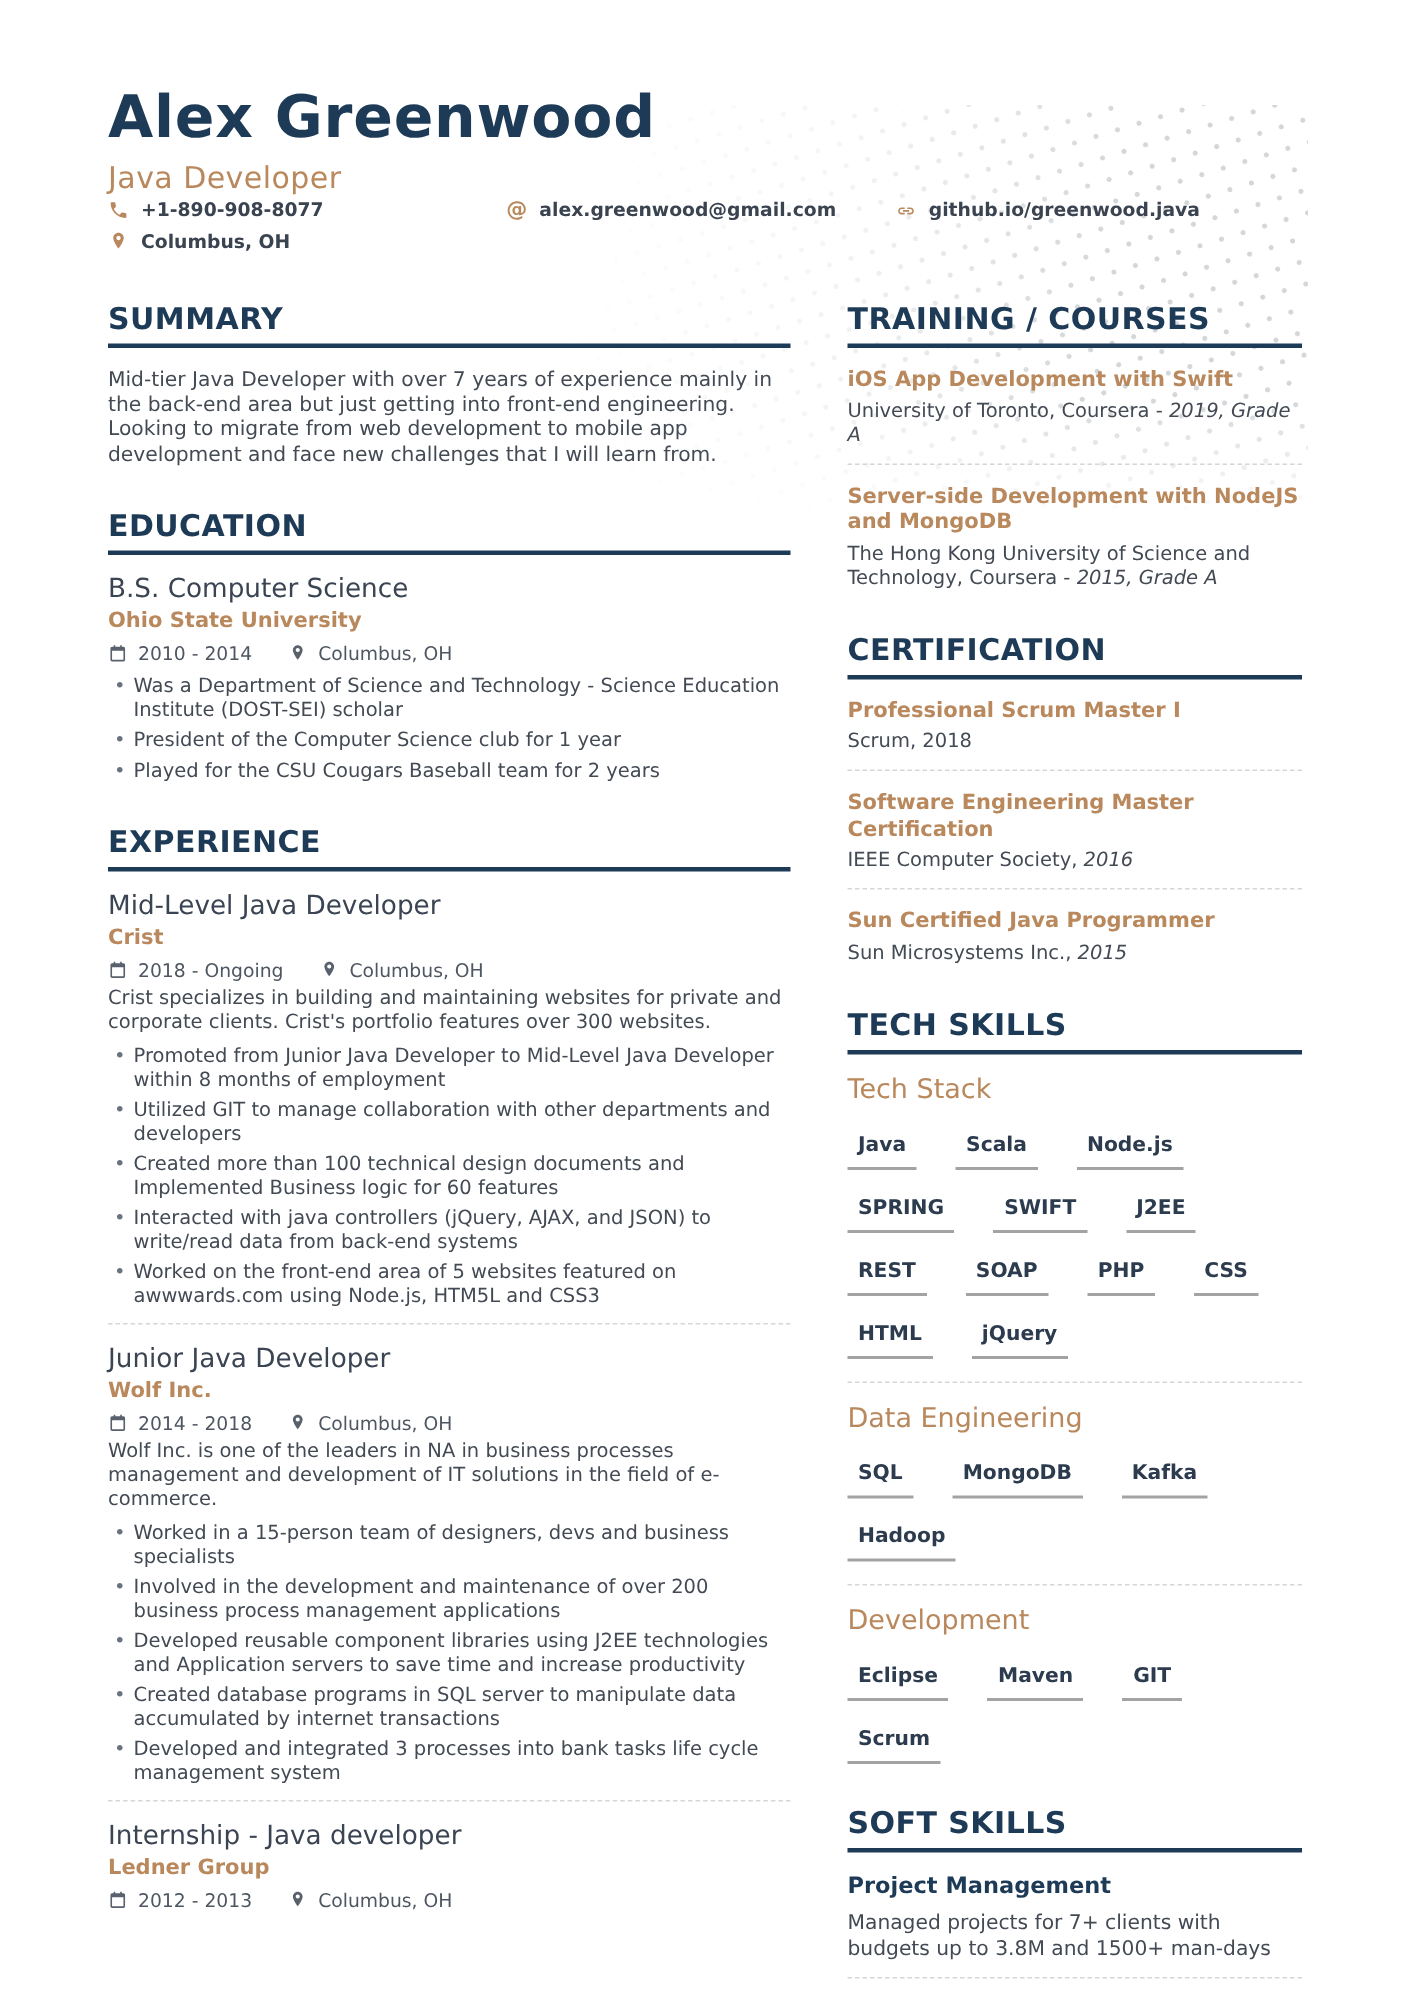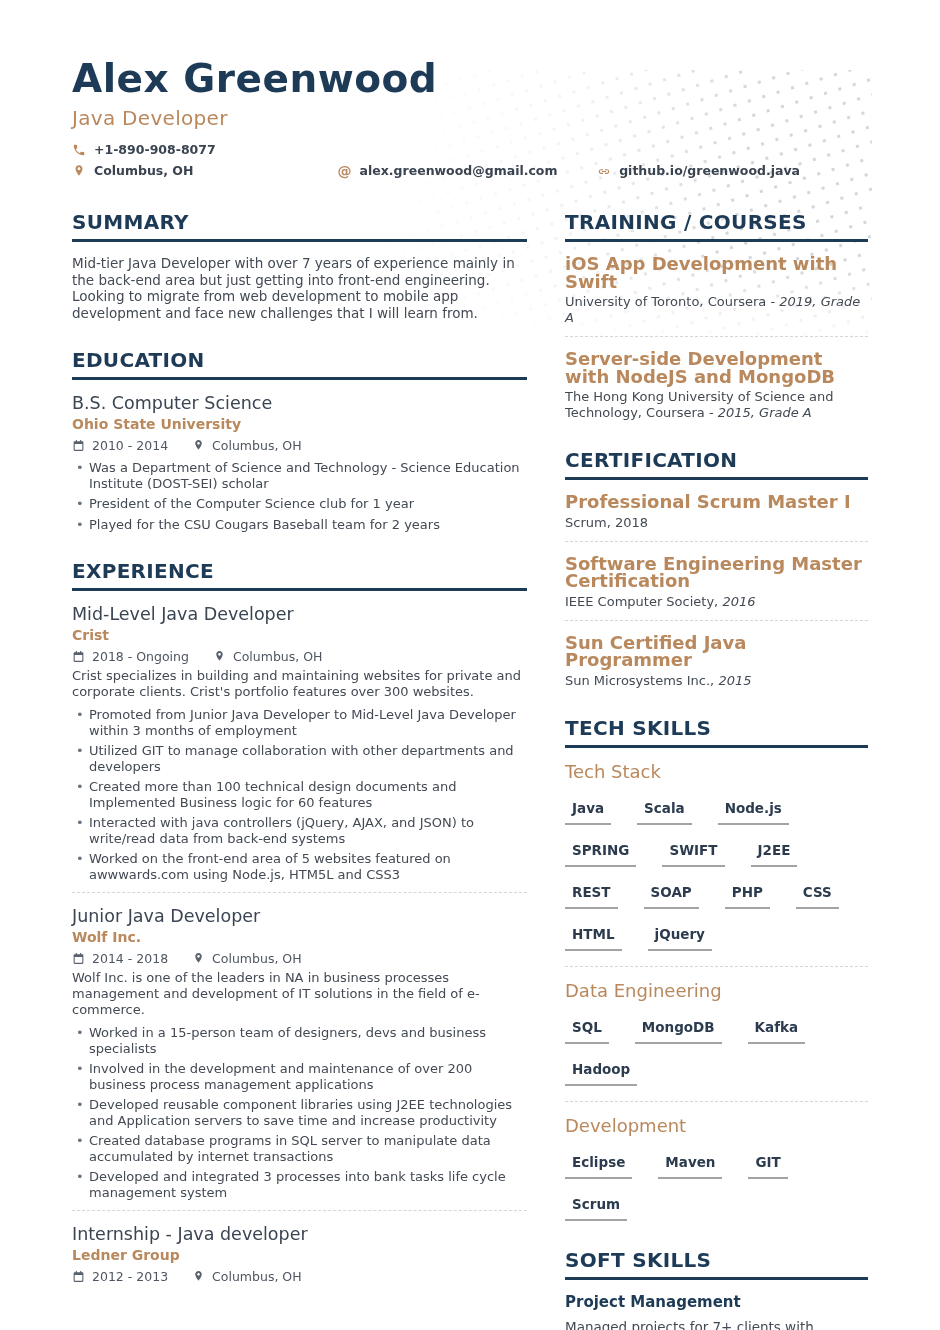--- a/index.html
+++ b/index.html
@@ -14,21 +14,21 @@
           background-size:15px 15px; transform:rotate(-17deg); }
   .dots-fade { position:absolute; inset:0;
           background:linear-gradient(100deg,#ffffff 12%, rgba(255,255,255,0.75) 40%, rgba(255,255,255,0) 72%),
                      linear-gradient(to top, #ffffff 2%, rgba(255,255,255,0) 30%); }
 
   .content { position:relative; z-index:1; padding:56px 72px 0 72px; }
 
   
   .name { font-size:39px; font-weight:800; color:#1d3a57; letter-spacing:0.5px; }
   .role { font-size:20px; font-weight:400; color:#b9885c; margin-top:5px; letter-spacing:0.3px; }
-  .contact { display:flex; margin-top:12px;align-items:flex-end; }
+  .contact { display:flex; margin-top:2px; }
   .contact-col1 { width:266px; }
   .contact-col2 { width:260px; }
   .contact-item { display:flex; align-items:center; gap:8px; margin-bottom:6px;
                   font-size:12.5px; font-weight:600; color:#3a4350; }
   .cicon { width:14px; height:14px; flex:0 0 14px; display:inline-flex; }
   .cicon svg { width:14px; height:14px; fill:#b9885c; }
   .at-glyph { color:#b9885c; font-weight:700; font-size:14px; line-height:14px; }
 
   
   .columns { display:flex; gap:38px; margin-top:26px; }
@@ -51,21 +51,21 @@
 
   ul.bullets { list-style:none; margin-top:7px; }
   ul.bullets li { position:relative; padding-left:17px; font-size:13px; line-height:15.5px;
                   color:#434a54; margin-bottom:5px; }
   ul.bullets li::before { content:"•"; position:absolute; left:4px; top:0; color:#6a7280; }
 
   .dashed { border-top:1px dashed #d6d6d6; margin:10px 0 13px; }
 
   
   .course { margin-bottom:2px; }
-  .course-name { font-size:18px; font-weight:700; color:#b9885c; line-height:17.5px; }
+  .course-name { font-size:14px; font-weight:700; color:#b9885c; line-height:17.5px; }
   .course-detail { font-size:13px; line-height:16px; color:#434a54; margin-top:4px; }
   .it { font-style:italic; }
 
   .group-name { font-size:18px; font-weight:400; color:#b9885c; margin:4px 0 18px; }
   .tags { display:flex; flex-wrap:wrap; column-gap:26px; row-gap:17px; margin-bottom:15px; }
   .tag { font-size:13.5px; font-weight:700; color:#2c3b4e; padding:0 7px 7px;
          border-bottom:2px solid #a3a3a3; }
 
   .soft-name { font-size:15px; font-weight:700; color:#1d3a57; }
   .soft-text { font-size:13.5px; line-height:17px; color:#434a54; margin-top:8px; }
@@ -173,21 +173,21 @@
               <span class="gap"></span>
               <span class="micon">
                 <svg viewBox="0 0 24 24">
                     <path d="M12 2C8.69 2 6 4.69 6 8c0 4.5 6 12 6 12s6-7.5 6-12c0-3.31-2.69-6-6-6zm0 8.5c-1.38 0-2.5-1.12-2.5-2.5S10.62 5.5 12 5.5s2.5 1.12 2.5 2.5-1.12 2.5-2.5 2.5z"></path>
                   </svg>
               </span>
               <span>Columbus, OH</span>
             </div>
             <div class="entry-desc">Crist specializes in building and maintaining websites for private and corporate clients. Crist's portfolio features over 300 websites.</div>
             <ul class="bullets">
-              <li>Promoted from Junior Java Developer to Mid-Level Java Developer within 3 months of employment</li>
+              <li>Promoted from Junior Java Developer to Mid-Level Java Developer within 8 months of employment</li>
               <li>Utilized GIT to manage collaboration with other departments and developers</li>
               <li>Created more than 100 technical design documents and Implemented Business logic for 60 features</li>
               <li>Interacted with java controllers (jQuery, AJAX, and JSON) to write/read data from back-end systems</li>
               <li>Worked on the front-end area of 5 websites featured on awwwards.com using Node.js, HTM5L and CSS3</li>
             </ul>
           </div>
 
           <div class="dashed"></div>
 
           <div>

